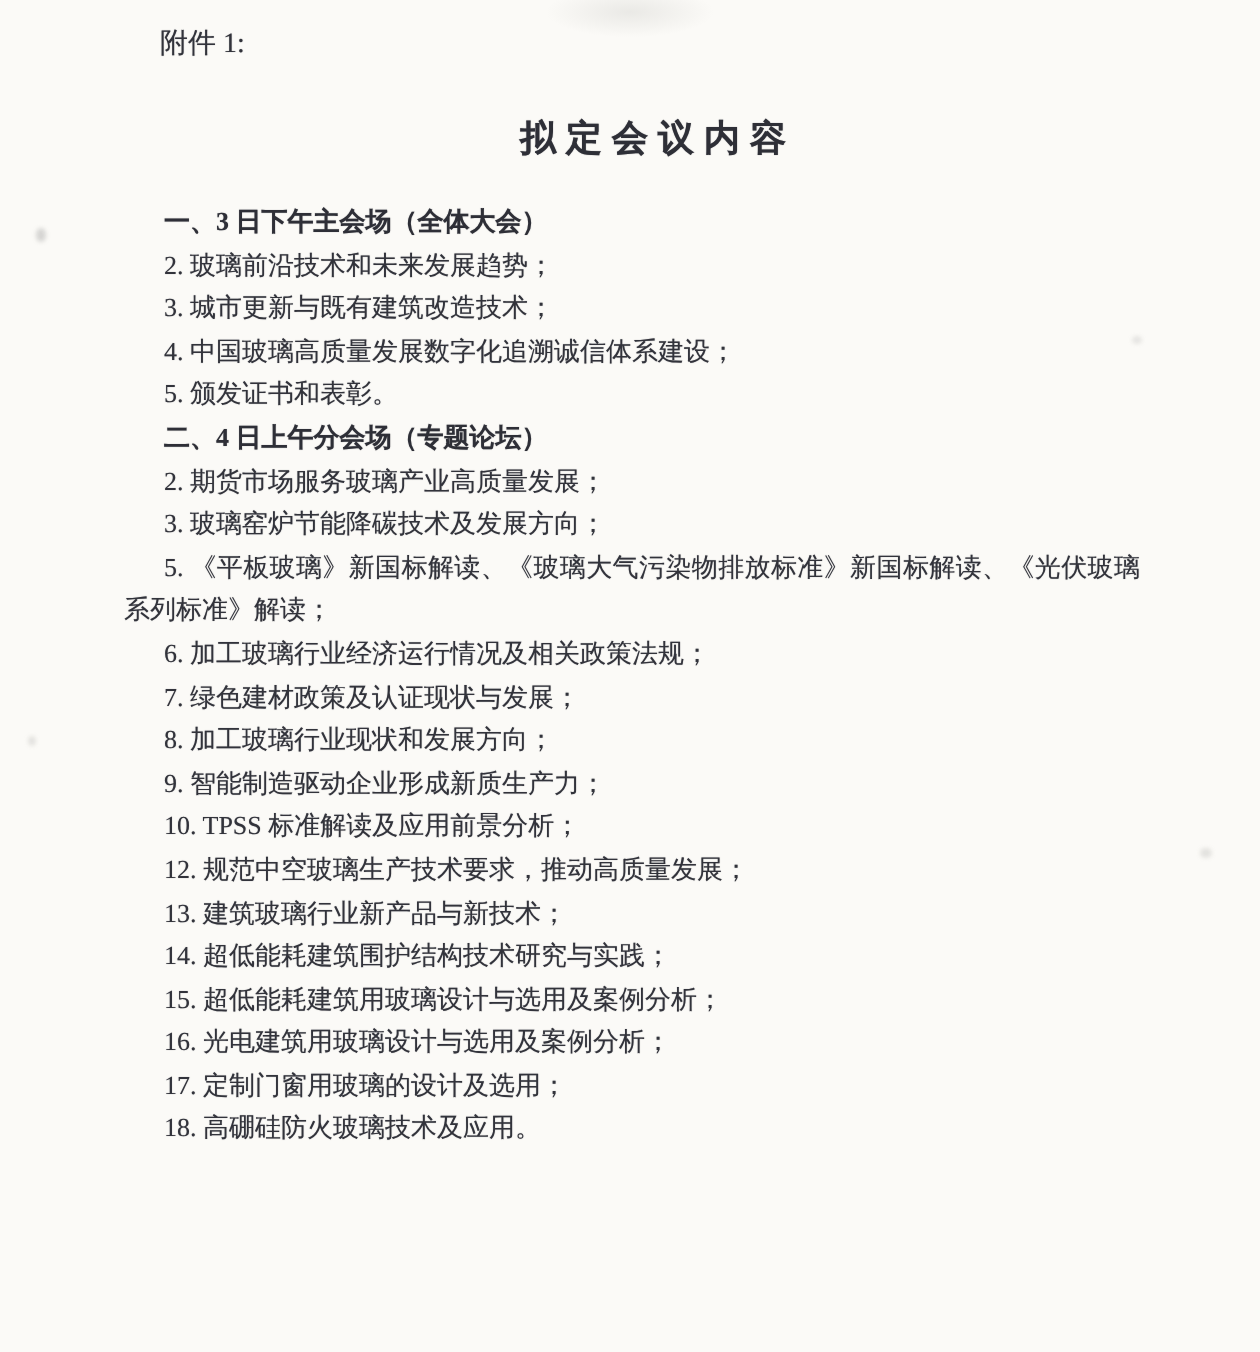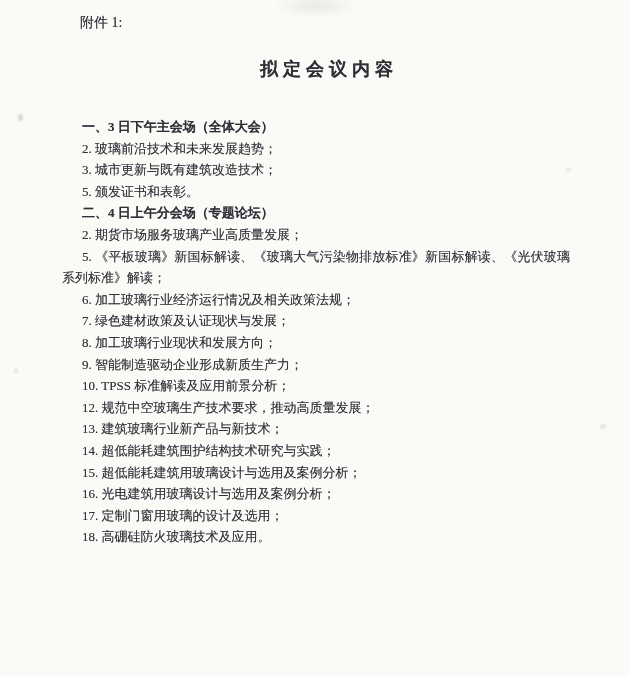--- a/index.html
+++ b/index.html
@@ -41,21 +41,21 @@
     font-size: 18px;
     line-height: 23px;
     font-weight: bold;
     letter-spacing: 5px;
     color: #2e2f37;
     text-shadow: 0 0 0.5px rgba(46,47,55,0.6);
   }
   .content {
     position: absolute;
     left: 62px;
-    top: 116px;
+    top: 100px;
     width: 508px;
     font-size: 13px;
     line-height: 21.6px;
     text-align: justify;
     text-shadow: 0 0 0.5px rgba(50,51,59,0.5);
   }
   .content p {
     margin: 0;
     text-indent: 20px;
   }
@@ -86,24 +86,26 @@
 
   <div class="attachment">附件 1:</div>
 
   <h1 class="title">拟定会议内容</h1>
 
   <div class="content">
 
     <p class="heading">一、3 日下午主会场（全体大会）</p>
     <p class="item">2. 玻璃前沿技术和未来发展趋势；</p>
     <p class="item">3. 城市更新与既有建筑改造技术；</p>
+    <p class="item">4. 中国玻璃高质量发展数字化追溯诚信体系建设；</p>
     <p class="item">5. 颁发证书和表彰。</p>
 
     <p class="heading">二、4 日上午分会场（专题论坛）</p>
     <p class="item">2. 期货市场服务玻璃产业高质量发展；</p>
+    <p class="item">3. 玻璃窑炉节能降碳技术及发展方向；</p>
     <p class="item">5. 《平板玻璃》新国标解读、《玻璃大气污染物排放标准》新国标解读、《光伏玻璃系列标准》解读；</p>
     <p class="item">6. 加工玻璃行业经济运行情况及相关政策法规；</p>
     <p class="item">7. 绿色建材政策及认证现状与发展；</p>
     <p class="item">8. 加工玻璃行业现状和发展方向；</p>
     <p class="item">9. 智能制造驱动企业形成新质生产力；</p>
     <p class="item">10. TPSS 标准解读及应用前景分析；</p>
     <p class="item">12. 规范中空玻璃生产技术要求，推动高质量发展；</p>
     <p class="item">13. 建筑玻璃行业新产品与新技术；</p>
     <p class="item">14. 超低能耗建筑围护结构技术研究与实践；</p>
     <p class="item">15. 超低能耗建筑用玻璃设计与选用及案例分析；</p>

